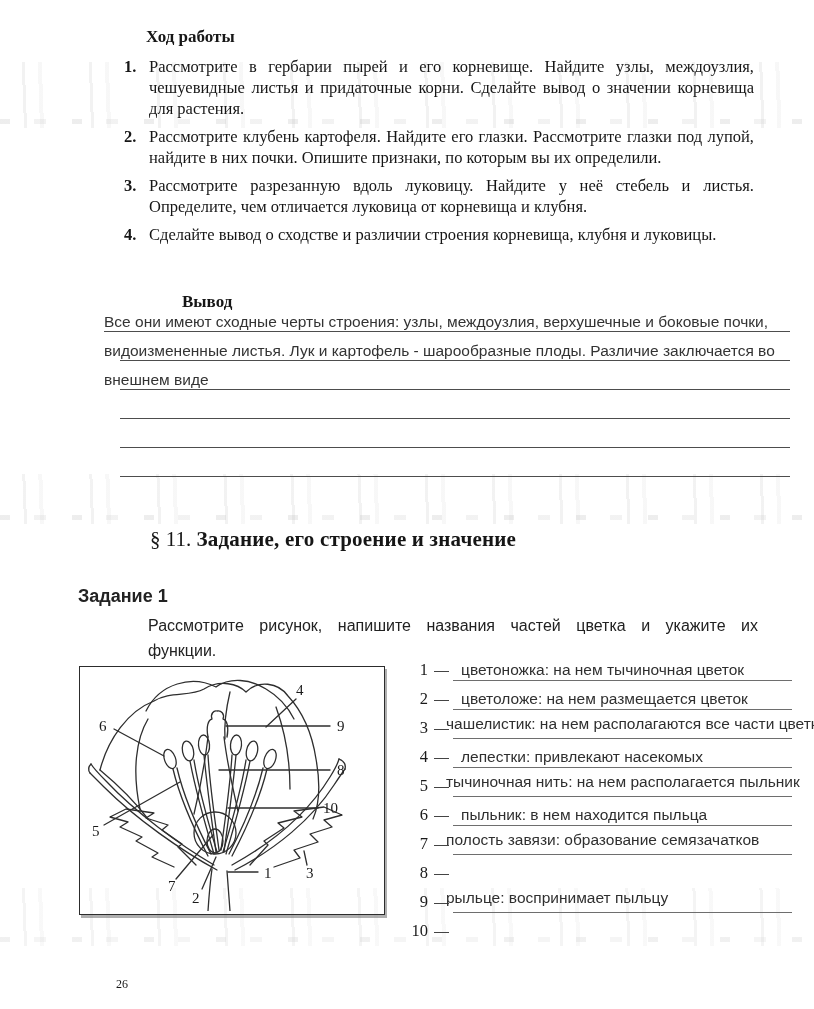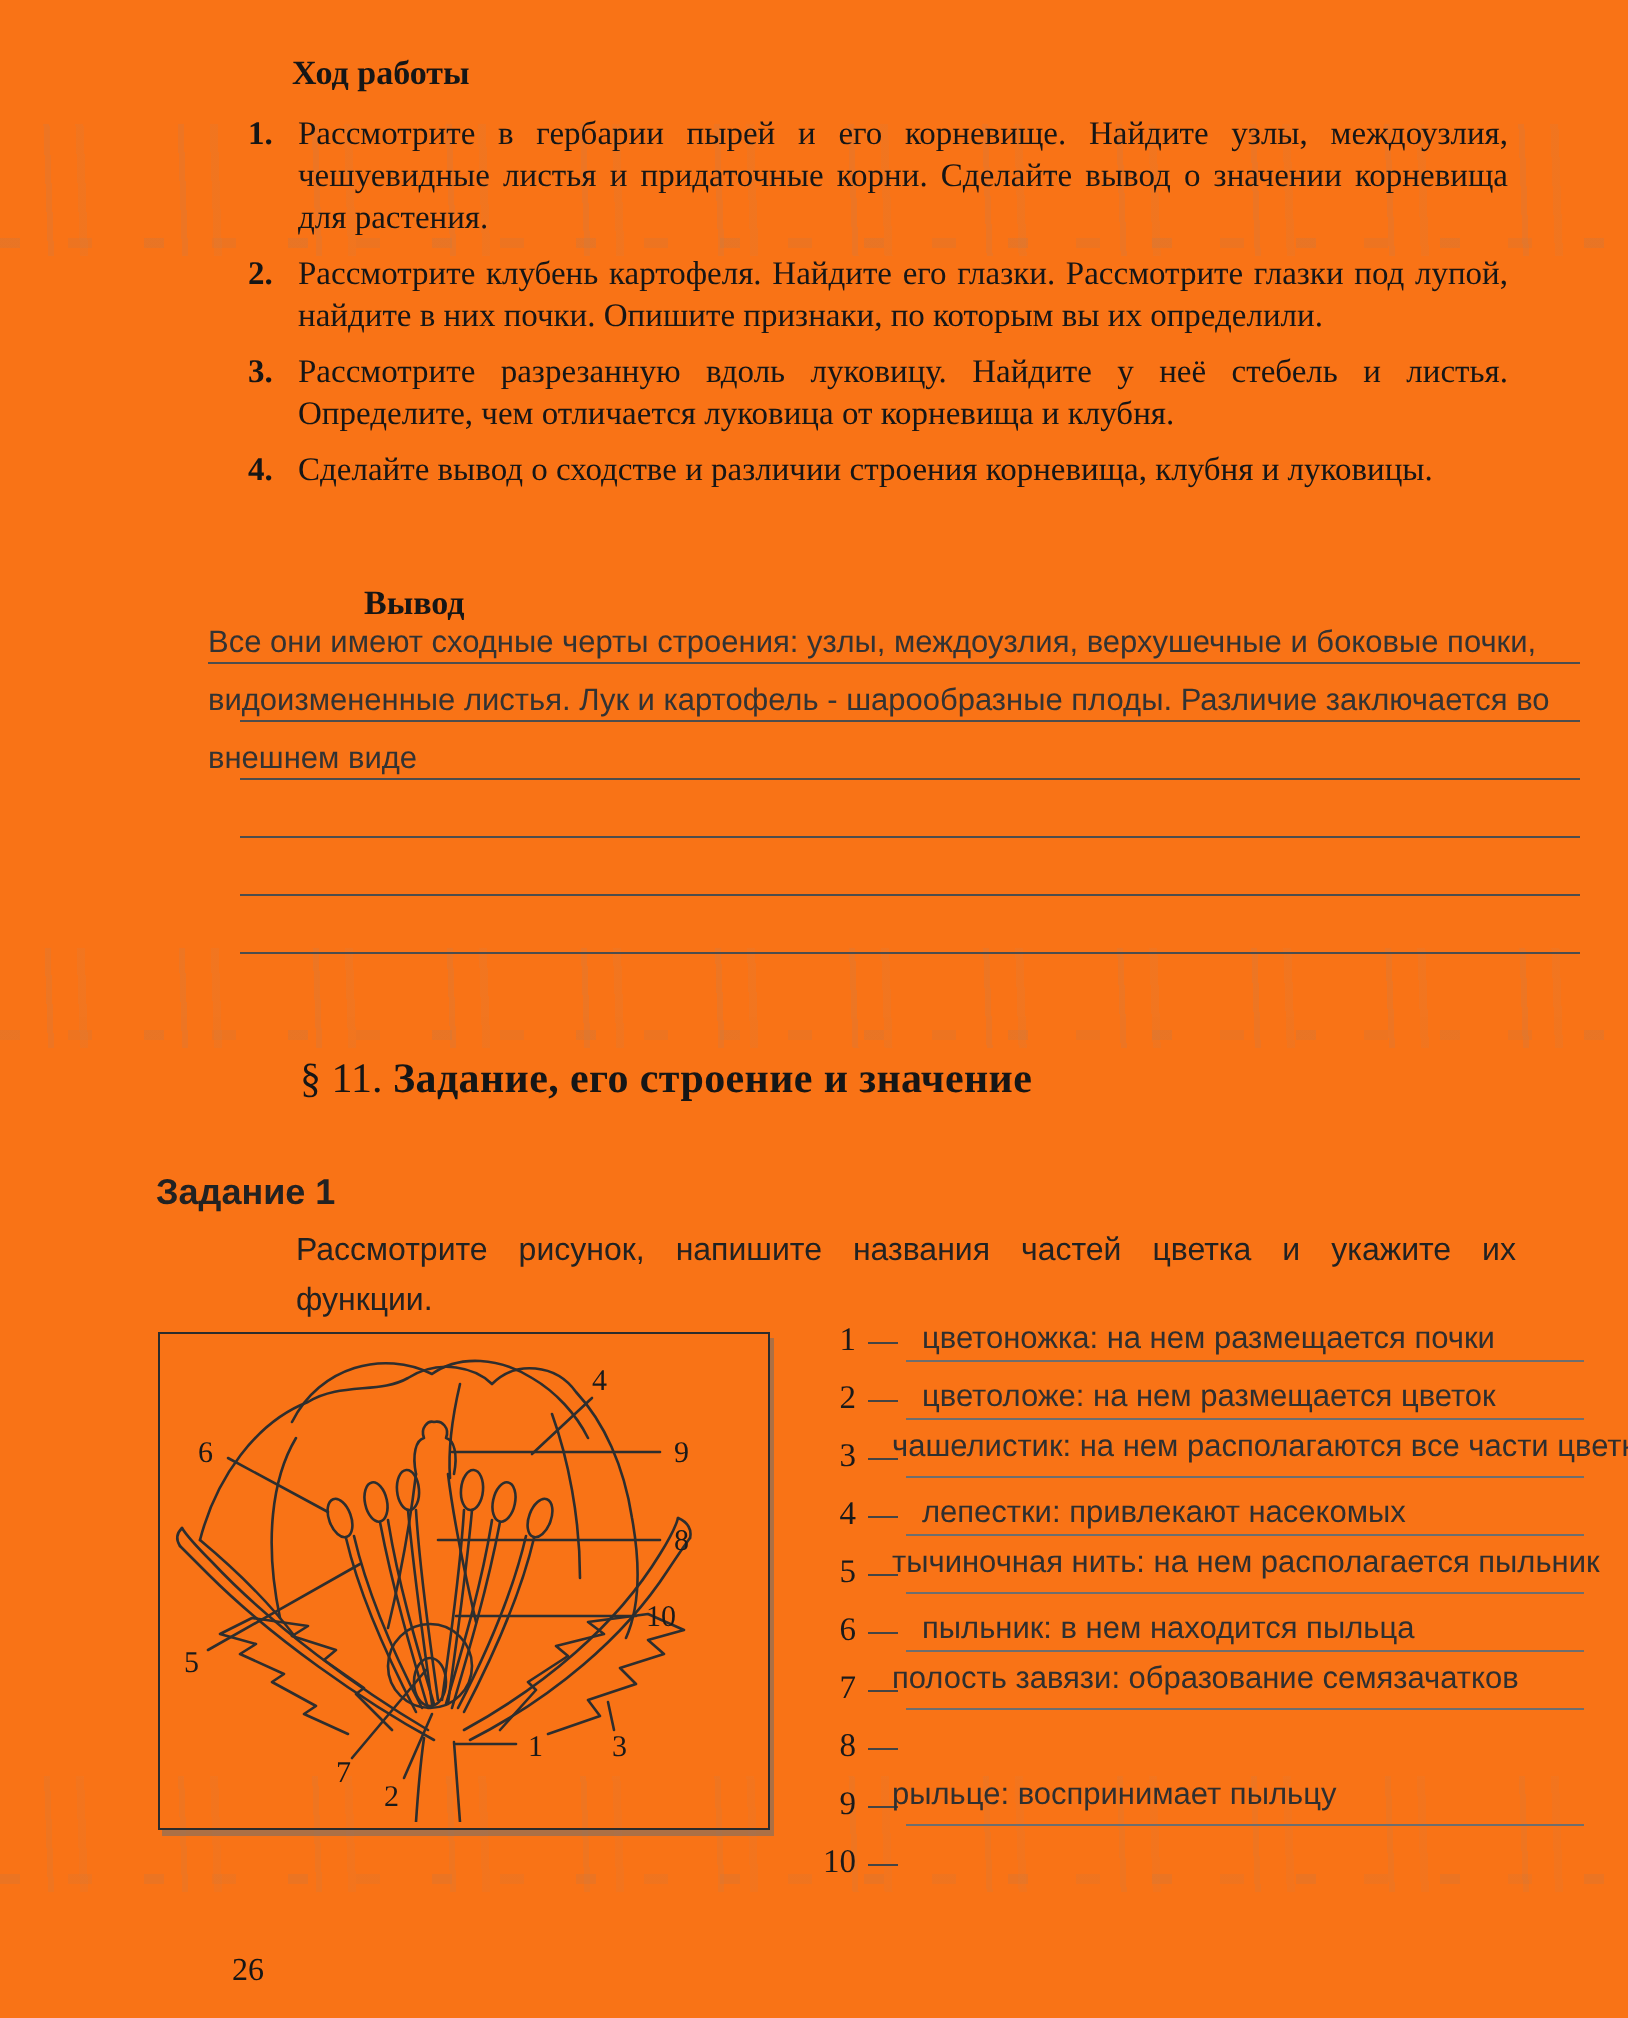--- a/index.html
+++ b/index.html
@@ -1,16 +1,16 @@
 <!DOCTYPE html>
 <html><head>
 <meta charset="utf-8">
 <style>
   html,body{margin:0;padding:0;background:#e8e8e8;}
-  .page{position:relative;width:814px;height:1009px;background:#f97316;margin:0 auto;
+  .page{position:relative;width:814px;height:1009px;background:#ffffff;margin:0 auto;
         overflow:hidden;font-family:"Liberation Serif",serif;color:#161616;}
 
   
   .wm{position:absolute;left:0;right:0;pointer-events:none;opacity:.55;
       background:
         repeating-linear-gradient(88deg,
           transparent 0 24px, rgba(140,140,140,.20) 24px 27px,
           transparent 27px 40px, rgba(150,150,150,.13) 40px 44px,
           transparent 44px 67px);}
   .wm::after{content:"";position:absolute;left:0;right:0;bottom:4px;height:5px;
@@ -63,21 +63,21 @@
   .qrow{position:relative;height:29px;display:flex;align-items:flex-end;}
   .qnum{width:26px;text-align:right;font-size:16.5px;color:#1a1a1a;
         line-height:1;padding-bottom:3px;}
   .qdash{width:15px;margin:0 4px 9px 6px;border-top:1.6px solid #444;}
   .qline{flex:1;position:relative;border-bottom:1.4px solid #6e6e6e;height:100%;}
   .qans{position:absolute;left:8px;bottom:1px;white-space:nowrap;
         font-family:"Liberation Sans",sans-serif;font-size:15.5px;color:#2f2f2f;}
   .qbelow{position:absolute;left:44px;bottom:-23px;white-space:nowrap;z-index:2;
         font-family:"Liberation Sans",sans-serif;font-size:15.5px;color:#2f2f2f;}
 
-  #pageNum{position:absolute;left:116px;top:977px;font-size:16px;}
+  #pageNum{position:absolute;left:116px;top:977px;font-size:12px;}
 </style>
 </head>
 <body>
 
 <div class="page">
 
   <div class="wm wm1"></div>
   <div class="wm wm2"></div>
   <div class="wm wm3"></div>
 
@@ -211,21 +211,21 @@
         <text class="dnum" x="243" y="146">10</text>
       </g>
     </svg>
   </div>
 
   <div id="qlist">
     <div class="qrow">
       <span class="qnum">1</span>
       <span class="qdash"></span>
       <span class="qline">
-        <span class="qans">цветоножка: на нем размещается почки</span>
+        <span class="qans">цветоножка: на нем тычиночная цветок</span>
       </span>
     </div>
     <div class="qrow">
       <span class="qnum">2</span>
       <span class="qdash"></span>
       <span class="qline">
         <span class="qans">цветоложе: на нем размещается цветок</span>
       </span>
       <span class="qbelow">чашелистик: на нем располагаются все части цветка</span>
     </div>

